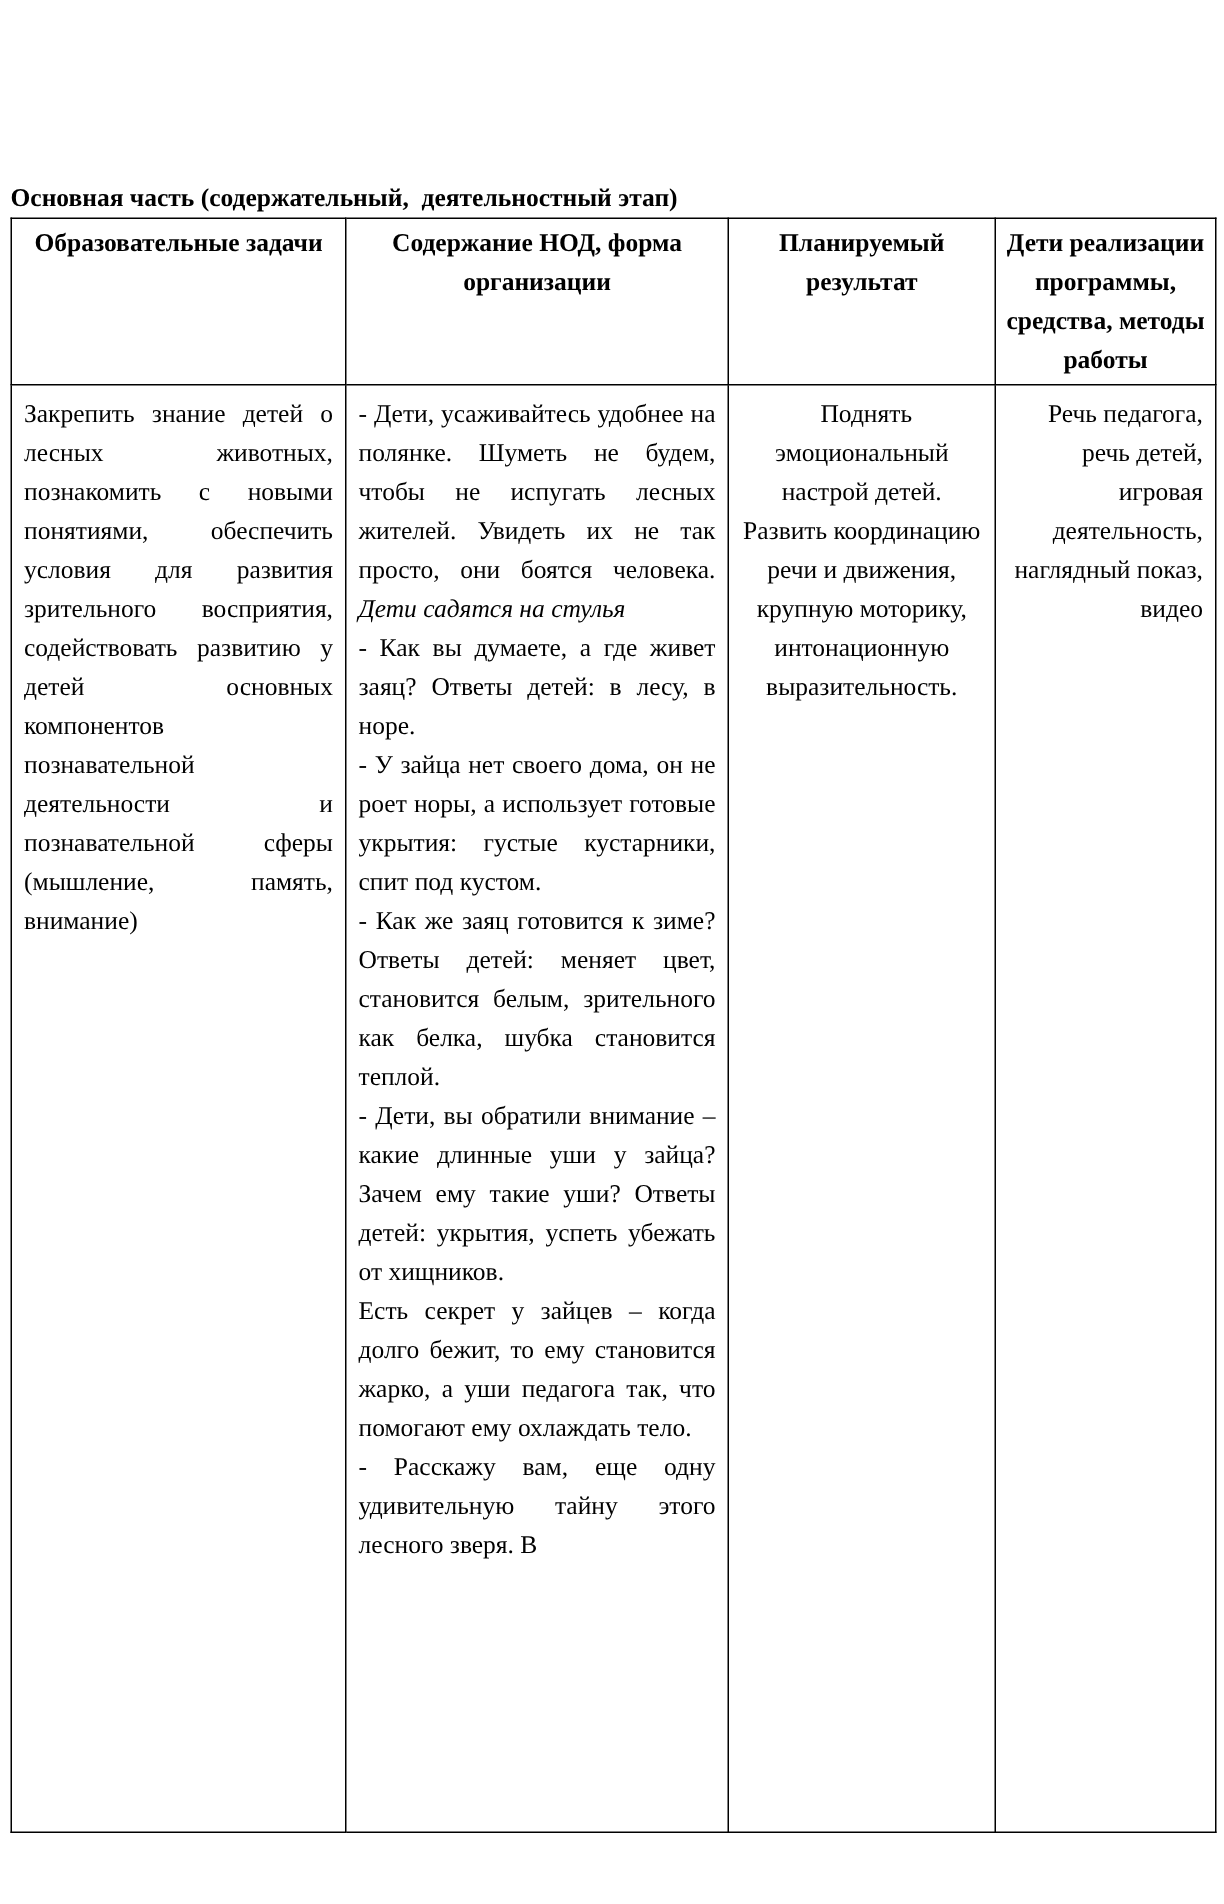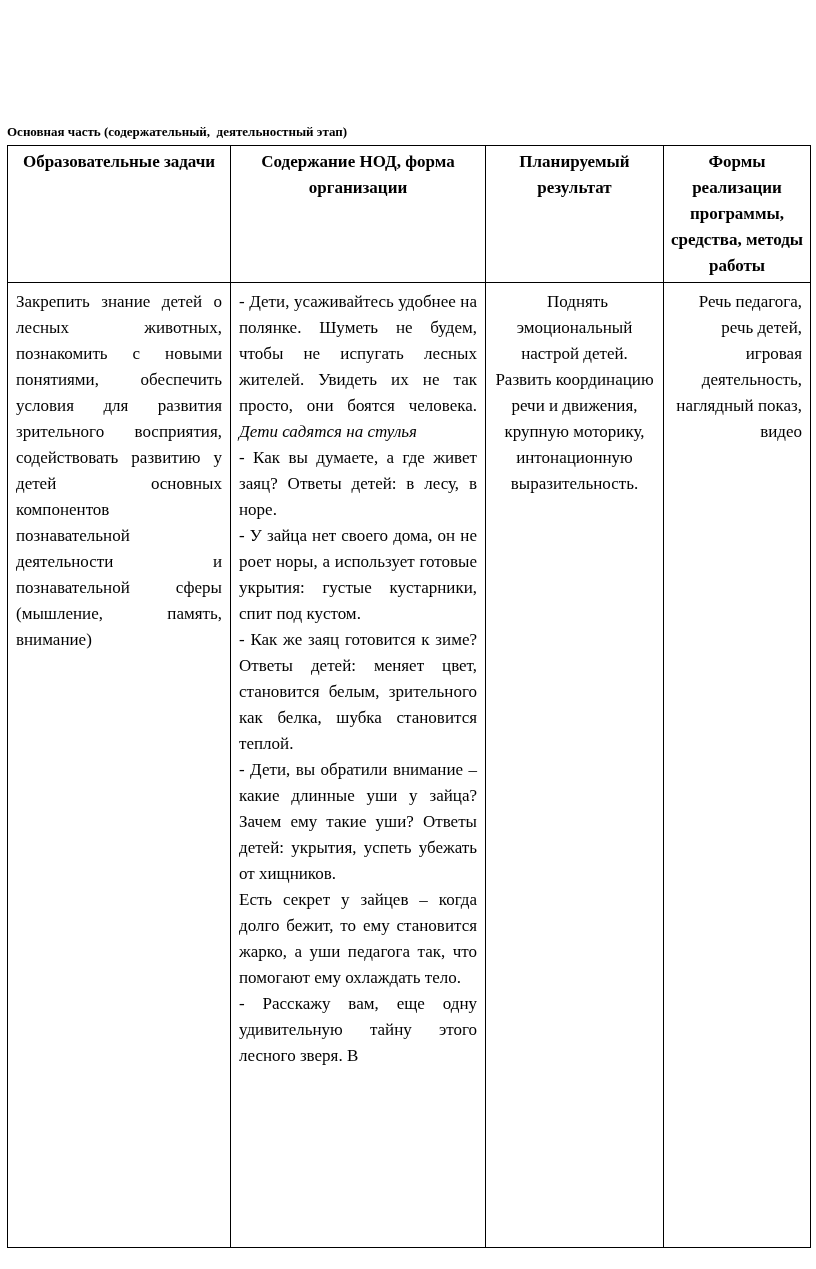--- a/index.html
+++ b/index.html
@@ -12,21 +12,21 @@
     width: 816px;
     height: 1269px;
     overflow: hidden;
     font-family: "Liberation Serif", "DejaVu Serif", serif;
     color: #000000;
   }
   .page {
     padding: 121px 6px 0 7px;
   }
   .doc-title {
-    font-size: 13px;
+    font-size: 17px;
     font-weight: bold;
     line-height: 22px;
     margin: 0 0 2px 0;
     white-space: pre-wrap;
   }
   table.doc-table {
     border-collapse: collapse;
     table-layout: fixed;
     width: 803px;
   }
@@ -64,21 +64,21 @@
       <col style="width:223px">
       <col style="width:255px">
       <col style="width:178px">
       <col style="width:147px">
     </colgroup>
     <thead>
       <tr>
         <th>Образовательные задачи</th>
         <th>Содержание НОД, форма организации</th>
         <th>Планируемый результат</th>
-        <th>Формы реализации программы, средства, методы работы</th>
+        <th>Дети реализации программы, средства, методы работы</th>
       </tr>
     </thead>
     <tbody>
       <tr class="body-row">
         <td class="col-tasks">Закрепить знание детей о лесных животных, познакомить с новыми понятиями, обеспечить условия для развития зрительного восприятия, содействовать развитию у детей основных компонентов познавательной деятельности и познавательной сферы (мышление, память, внимание)</td>
         <td class="col-content" id="cell-content">
             <p class="cell-par"><span>- Дети, усаживайтесь удобнее на полянке. Шуметь не будем, чтобы не испугать лесных жителей. Увидеть их не так просто, они боятся человека. </span><i>Дети садятся на стулья</i></p>
             <p class="cell-par"><span>- Как вы думаете, а где живет заяц? Ответы детей: в лесу, в норе.</span></p>
             <p class="cell-par"><span>- У зайца нет своего дома, он не роет норы, а использует готовые укрытия: густые кустарники, спит под кустом.</span></p>
             <p class="cell-par"><span>- Как же заяц готовится к зиме? Ответы детей: меняет цвет, становится белым, зрительного как белка, шубка становится теплой.</span></p>

